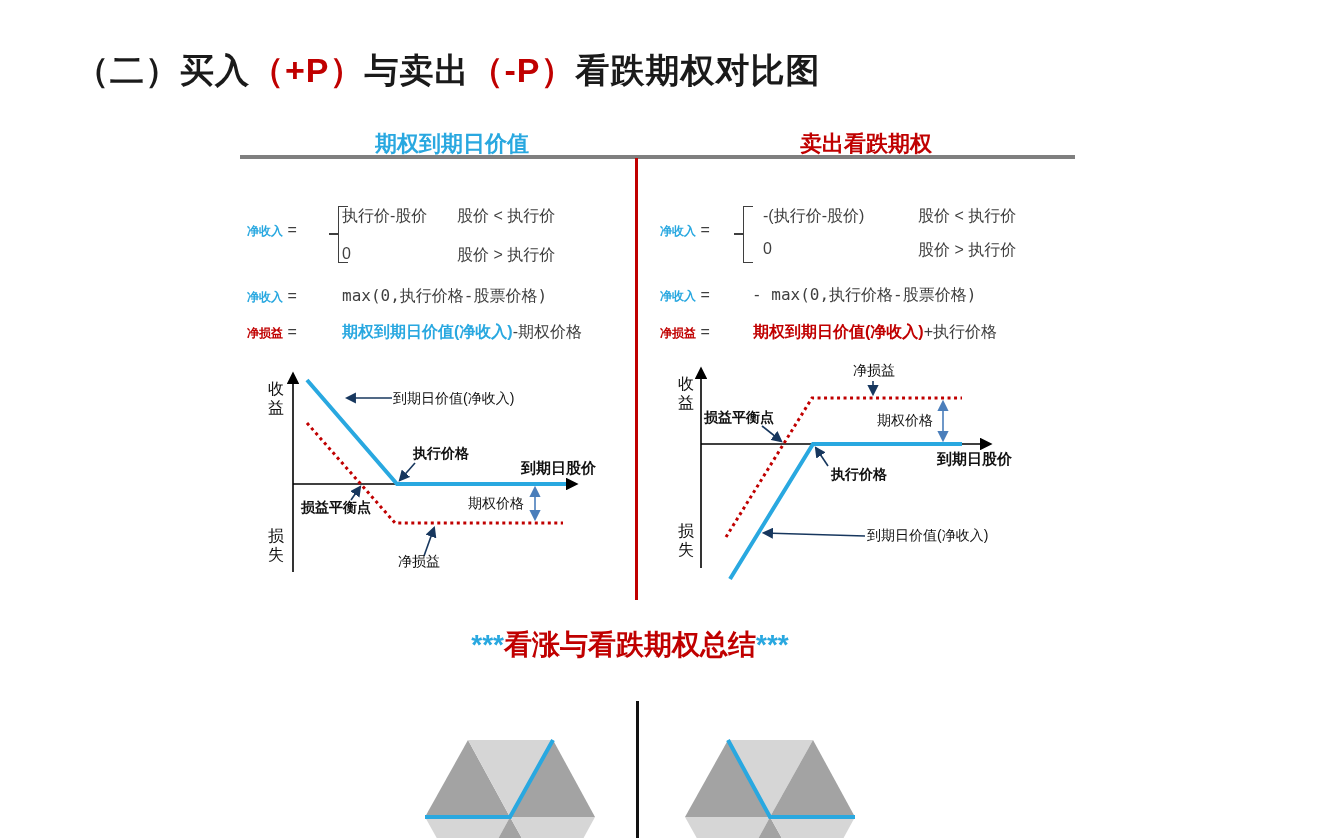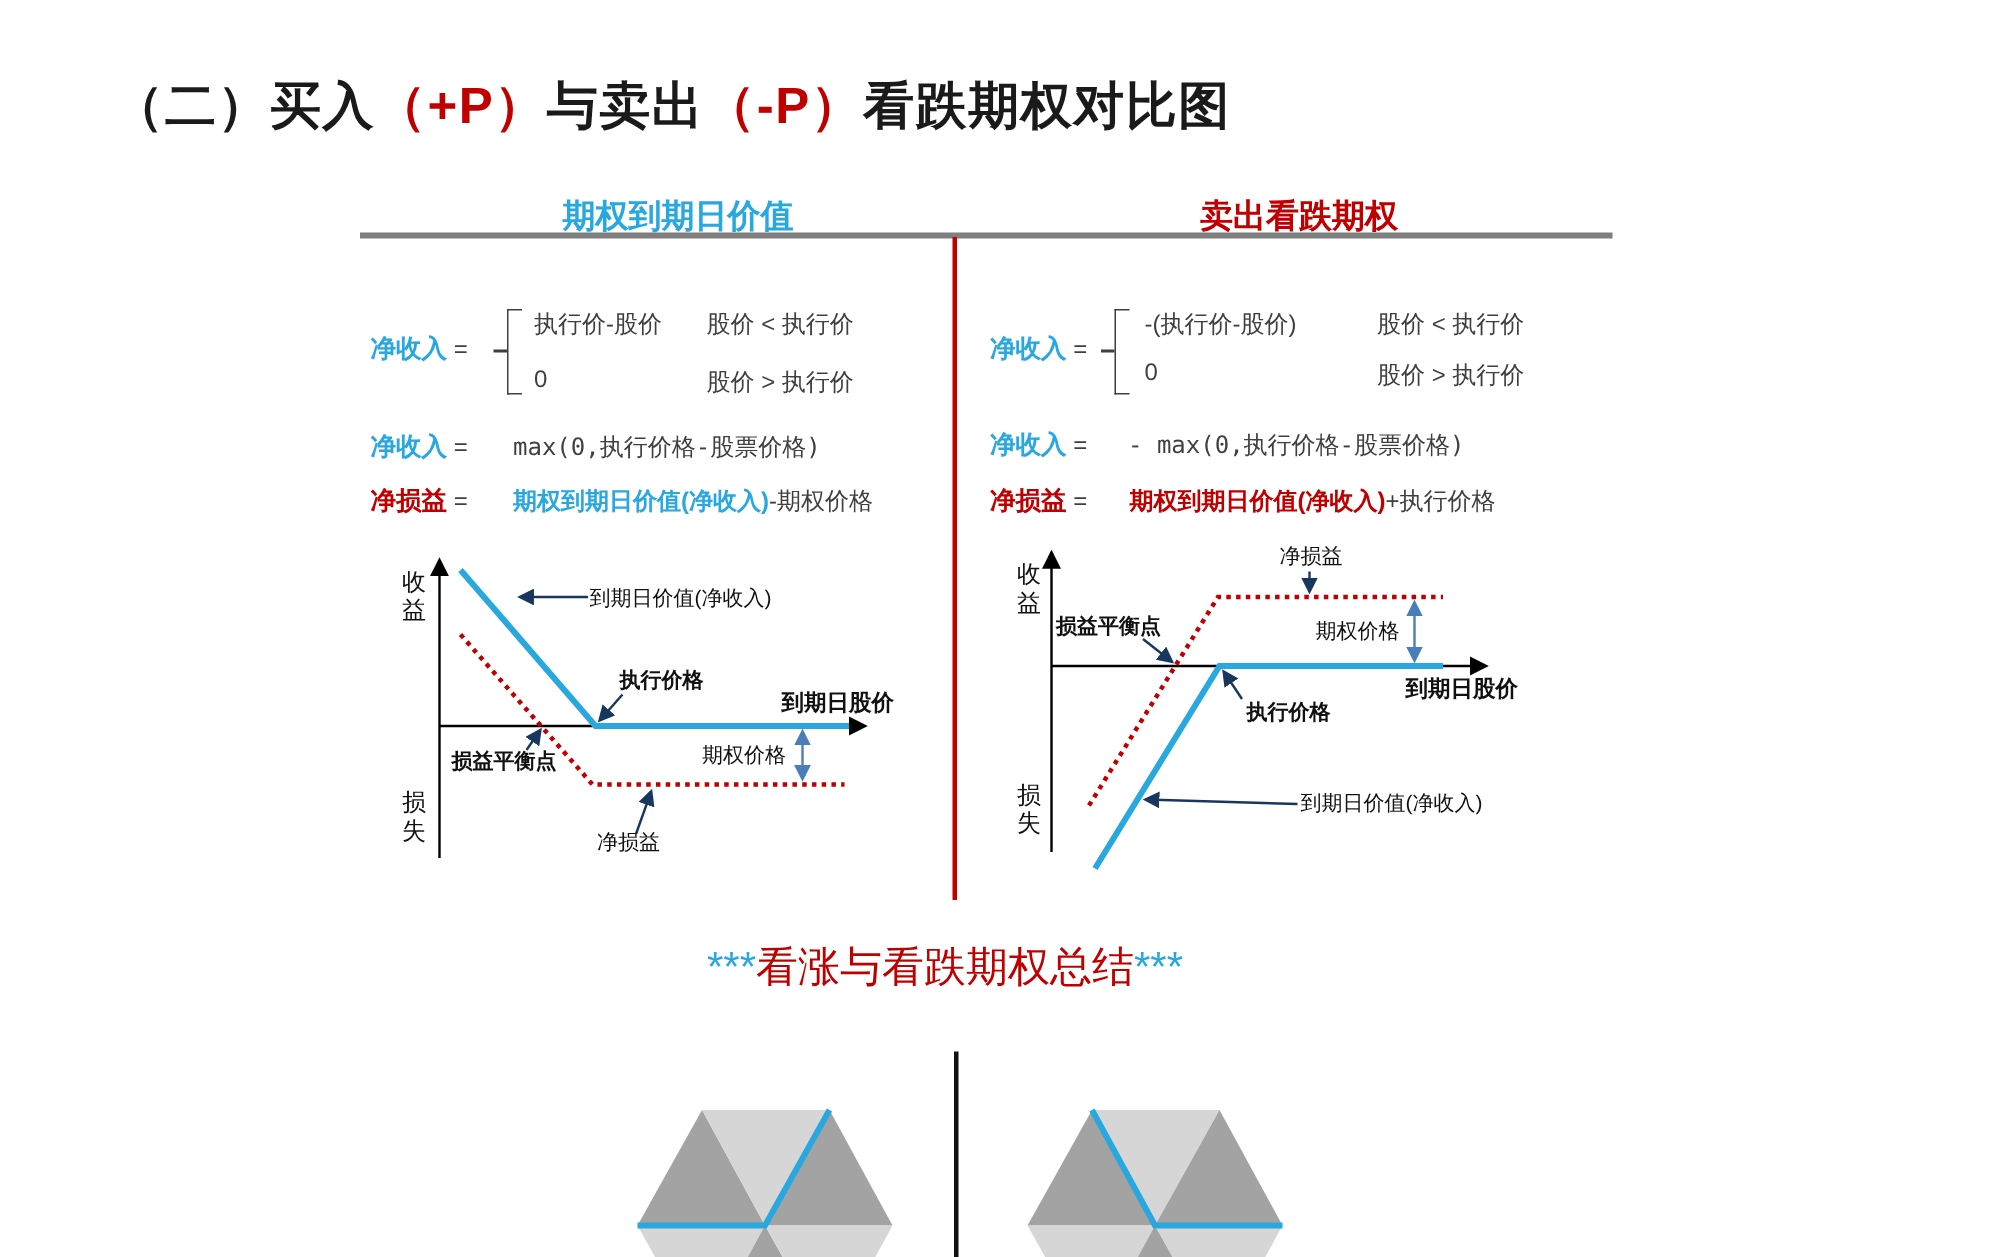--- a/index.html
+++ b/index.html
@@ -15,58 +15,58 @@
   .dark{color:var(--dark);}
   
   .page-title{left:75px;top:48px;font-size:34px;font-weight:600;letter-spacing:1px;white-space:nowrap;}
   .page-title .rp{color:var(--red);font-weight:600;}
   
   .hline{left:240px;top:155px;width:835px;height:4px;background:var(--grayline);}
   .vdivider{left:635px;top:158px;width:3px;height:442px;background:var(--red);}
   .col-header{top:129px;font-size:22px;font-weight:bold;white-space:nowrap;}
   
   .frow{position:absolute;font-size:16px;color:var(--dark);white-space:nowrap;}
-  .flabel{font-size:17px;font-weight:bold;}
+  .flabel{font-size:12px;font-weight:bold;}
   .f1{height:62px;}
   .f1 .lblwrap{position:absolute;top:15px;left:0;}
   .brace{position:absolute;top:0;width:10px;height:57px;
     border:1.6px solid var(--dark);border-right:none;}
   .brace::before{content:"";position:absolute;left:-10px;top:26px;width:9px;height:1.6px;background:var(--dark);}
   .pgrid{position:absolute;top:0;display:grid;grid-template-rows:18px 18px;row-gap:21px;}
   .pgrid .cond{color:var(--dark);}
   .mono{font-family:"DejaVu Sans Mono","Liberation Mono",monospace,sans-serif;text-align:center;}
   
   .vlabel{position:absolute;width:18px;line-height:19px;font-size:16px;color:#111;
     word-break:break-all;text-align:right;}
   .clabel{position:absolute;font-size:14px;white-space:nowrap;color:#111;}
   .clabel.blue{font-size:14px;}
   .clabel.redtx{font-size:15px;}
   
-  .summary{left:420px;top:626px;width:420px;text-align:center;font-size:28px;font-weight:normal;white-space:nowrap;}
+  .summary{left:420px;top:626px;width:420px;text-align:center;font-size:28px;font-weight:bold;white-space:nowrap;}
   .summary .stars{color:var(--blue);}
   .summary .stext{color:var(--red);}
   .bdivider{left:636px;top:701px;width:3px;height:137px;background:#111;}
   svg{position:absolute;overflow:visible;}
 </style>
 </head>
 <body>
 
 <div class="abs page-title">
   <span>（二）买入</span><span class="rp">（+P）</span><span>与卖出</span><span class="rp">（-P）</span><span>看跌期权对比图</span>
 </div>
 
 <div class="abs col-header blue" style="left:375px;">期权到期日价值</div>
 <div class="abs col-header redtx" style="left:800px;">卖出看跌期权</div>
 <div class="abs hline"></div>
 <div class="abs vdivider"></div>
 
 <div class="frow f1" style="left:247px;top:206px;width:345px;">
   <span class="lblwrap"><span class="flabel blue">净收入</span> <span class="dark">=</span></span>
   <span class="brace" style="left:91px;"></span>
-  <span class="pgrid" style="left:109px;grid-template-columns:115px auto;">
+  <span class="pgrid" style="left:95px;grid-template-columns:115px auto;">
     <span>执行价-股价</span>
     <span class="cond">股价 &lt; 执行价</span>
     <span>0</span>
     <span class="cond">股价 &gt; 执行价</span>
   </span>
 </div>
 <div class="frow" style="left:247px;top:286px;">
   <span style="display:inline-block;width:95px;"><span class="flabel blue">净收入</span> <span class="dark">=</span></span><span class="mono">max(0,执行价格-股票价格)</span>
 </div>
 <div class="frow" style="left:247px;top:322px;">

